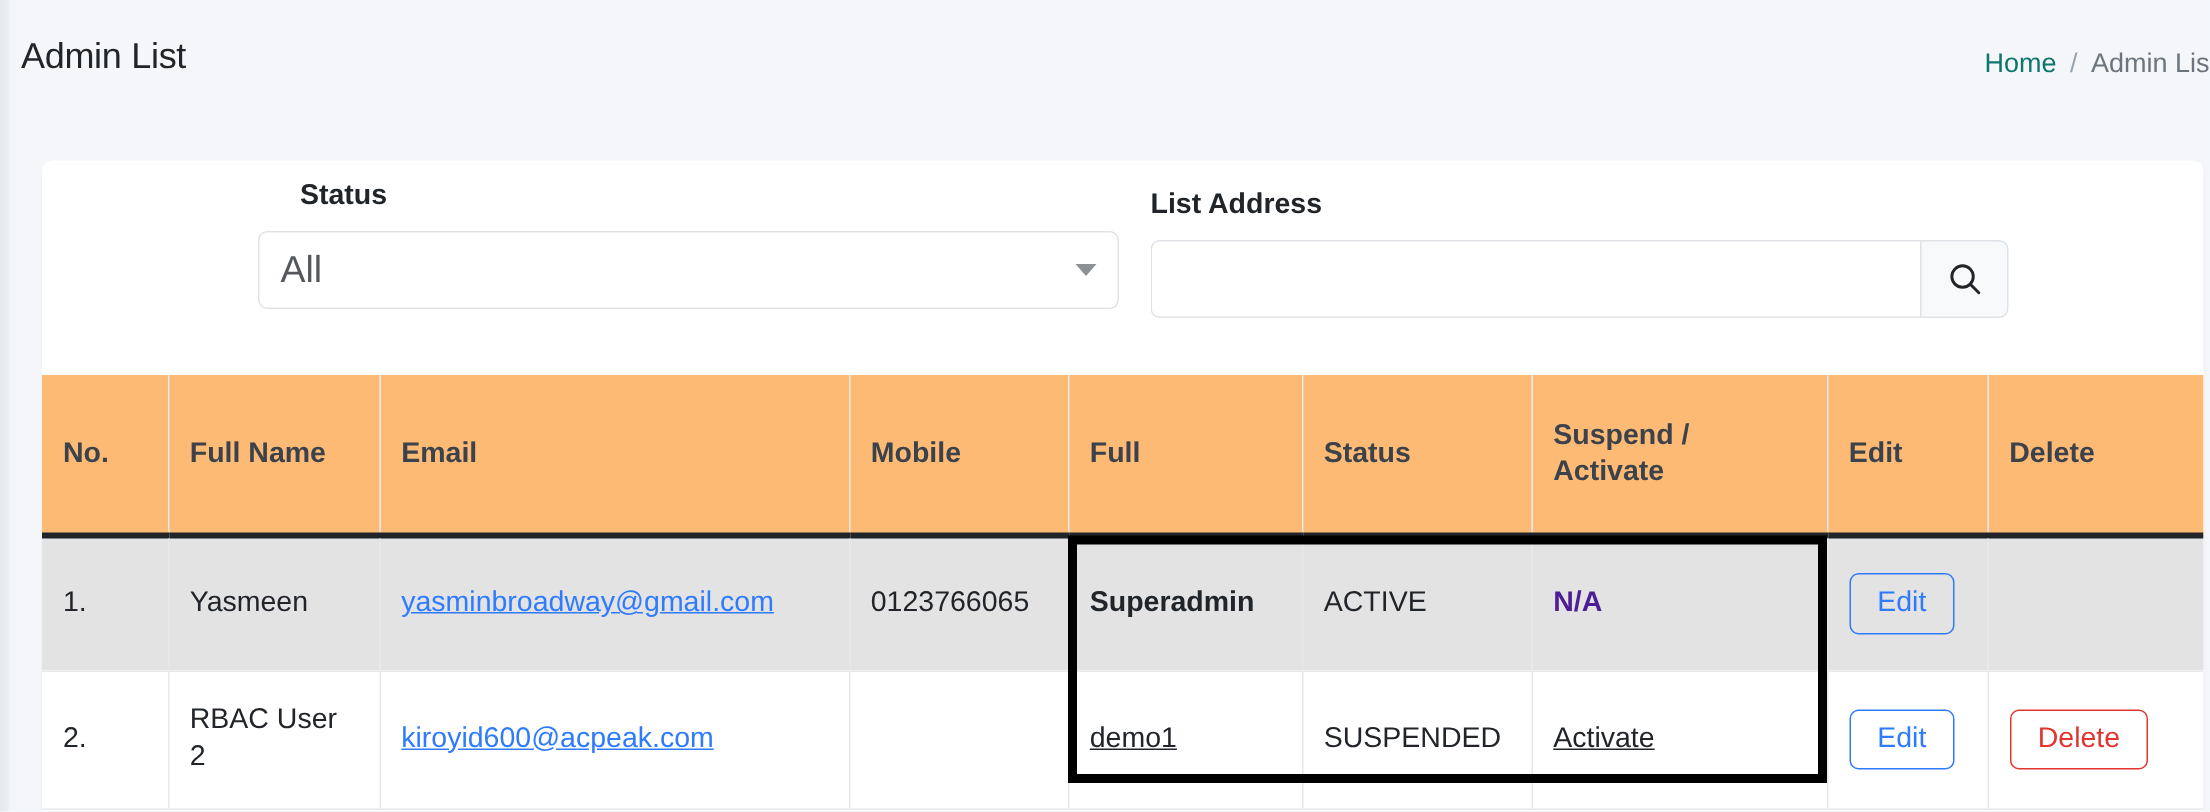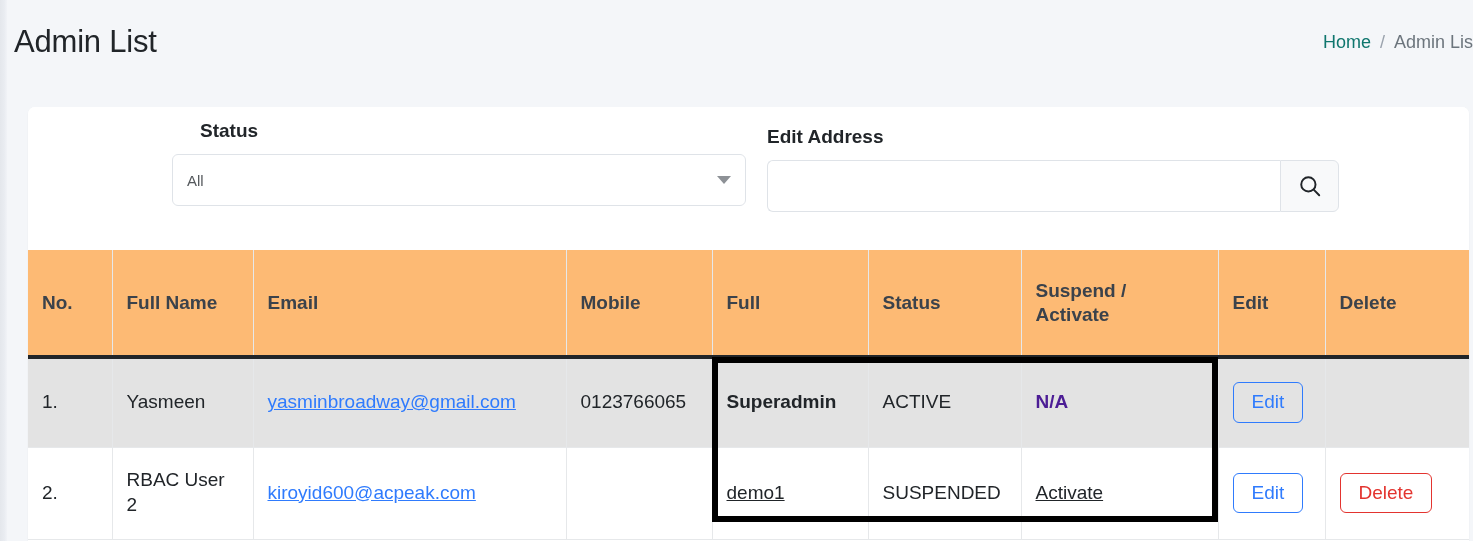--- a/index.html
+++ b/index.html
@@ -31,21 +31,21 @@
   .page-header {
     position: absolute;
     left: 7px; top: 0;
     width: 1466px;
     height: 97px;
     background: #f4f6f9;
   }
   .page-title {
     position: absolute;
     left: 7px; top: 24px;
-    font-size: 31px;
+    font-size: 24px;
     font-weight: 400;
     color: #212529;
     letter-spacing: -0.2px;
     white-space: nowrap;
   }
   .breadcrumb {
     position: absolute;
     right: 0; top: 32px;
     font-size: 18px;
     color: #6c757d;
@@ -94,21 +94,21 @@
     position: relative;
     height: 52px;
     border: 1px solid #dfe3e8;
     border-radius: 6px;
     background: #fff;
     display: flex;
     align-items: center;
     padding: 0 14px;
   }
   .select-value {
-    font-size: 15px;
+    font-size: 25px;
     color: #55595d;
   }
   .select-caret {
     position: absolute;
     right: 14px; top: 50%;
     transform: translateY(-50%);
     width: 0; height: 0;
     border-left: 7px solid transparent;
     border-right: 7px solid transparent;
     border-top: 8px solid #8d9196;
@@ -247,21 +247,21 @@
 
       <div class="filter-group filter-status">
         <span class="filter-label">Status</span>
         <div class="select-box">
           <span class="select-value">All</span>
           <span class="select-caret"></span>
         </div>
       </div>
 
       <div class="filter-group filter-email">
-        <span class="filter-label">Edit Address</span>
+        <span class="filter-label">List Address</span>
         <div class="search-row">
           <input class="search-input" type="text" value="" placeholder="" style="">
           <div class="search-btn">
             <span>
               <svg width="26" height="26" viewBox="0 0 24 24" fill="none" stroke="#212529" stroke-width="1.8" stroke-linecap="round">
                 <circle cx="10.5" cy="10.5" r="6.6"></circle>
                 <line x1="15.4" y1="15.4" x2="20.5" y2="20.5"></line>
               </svg>
             </span>
           </div>

